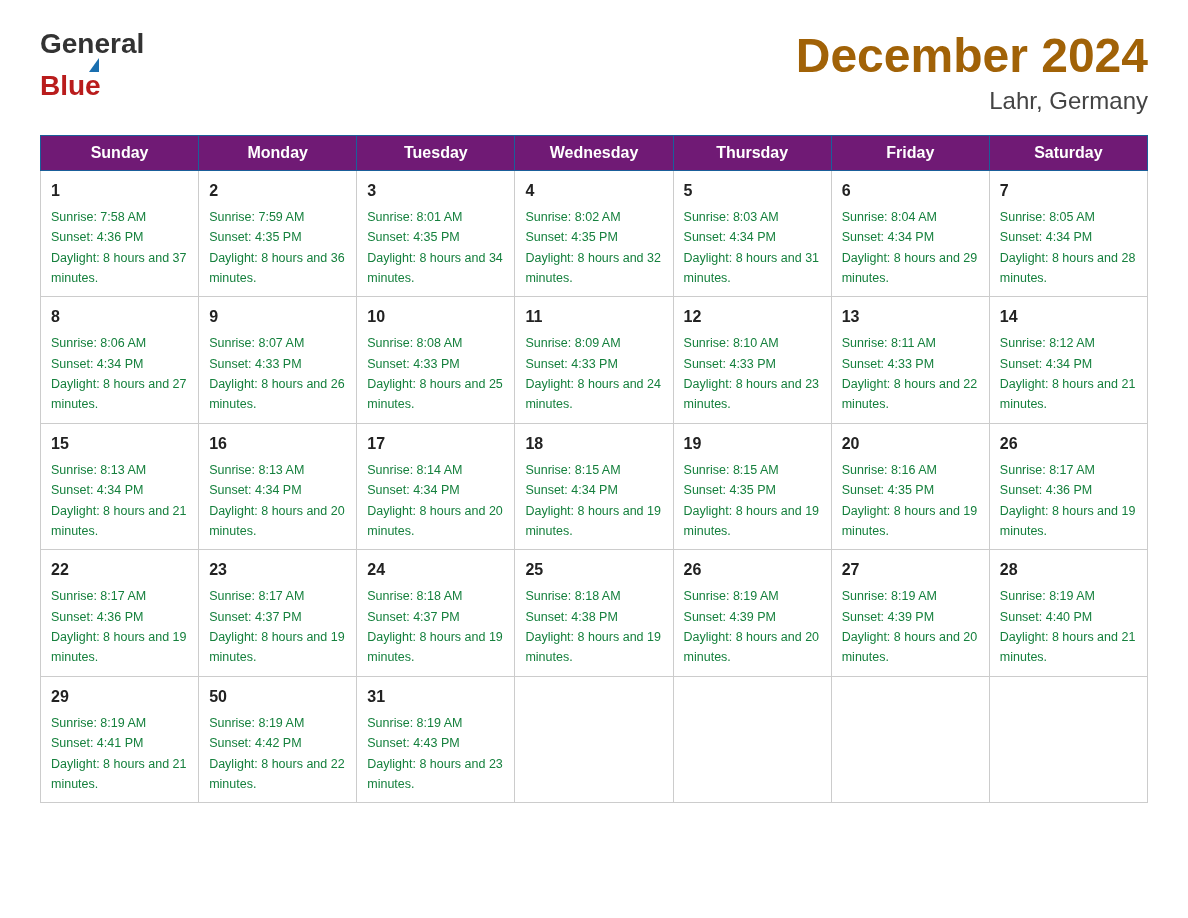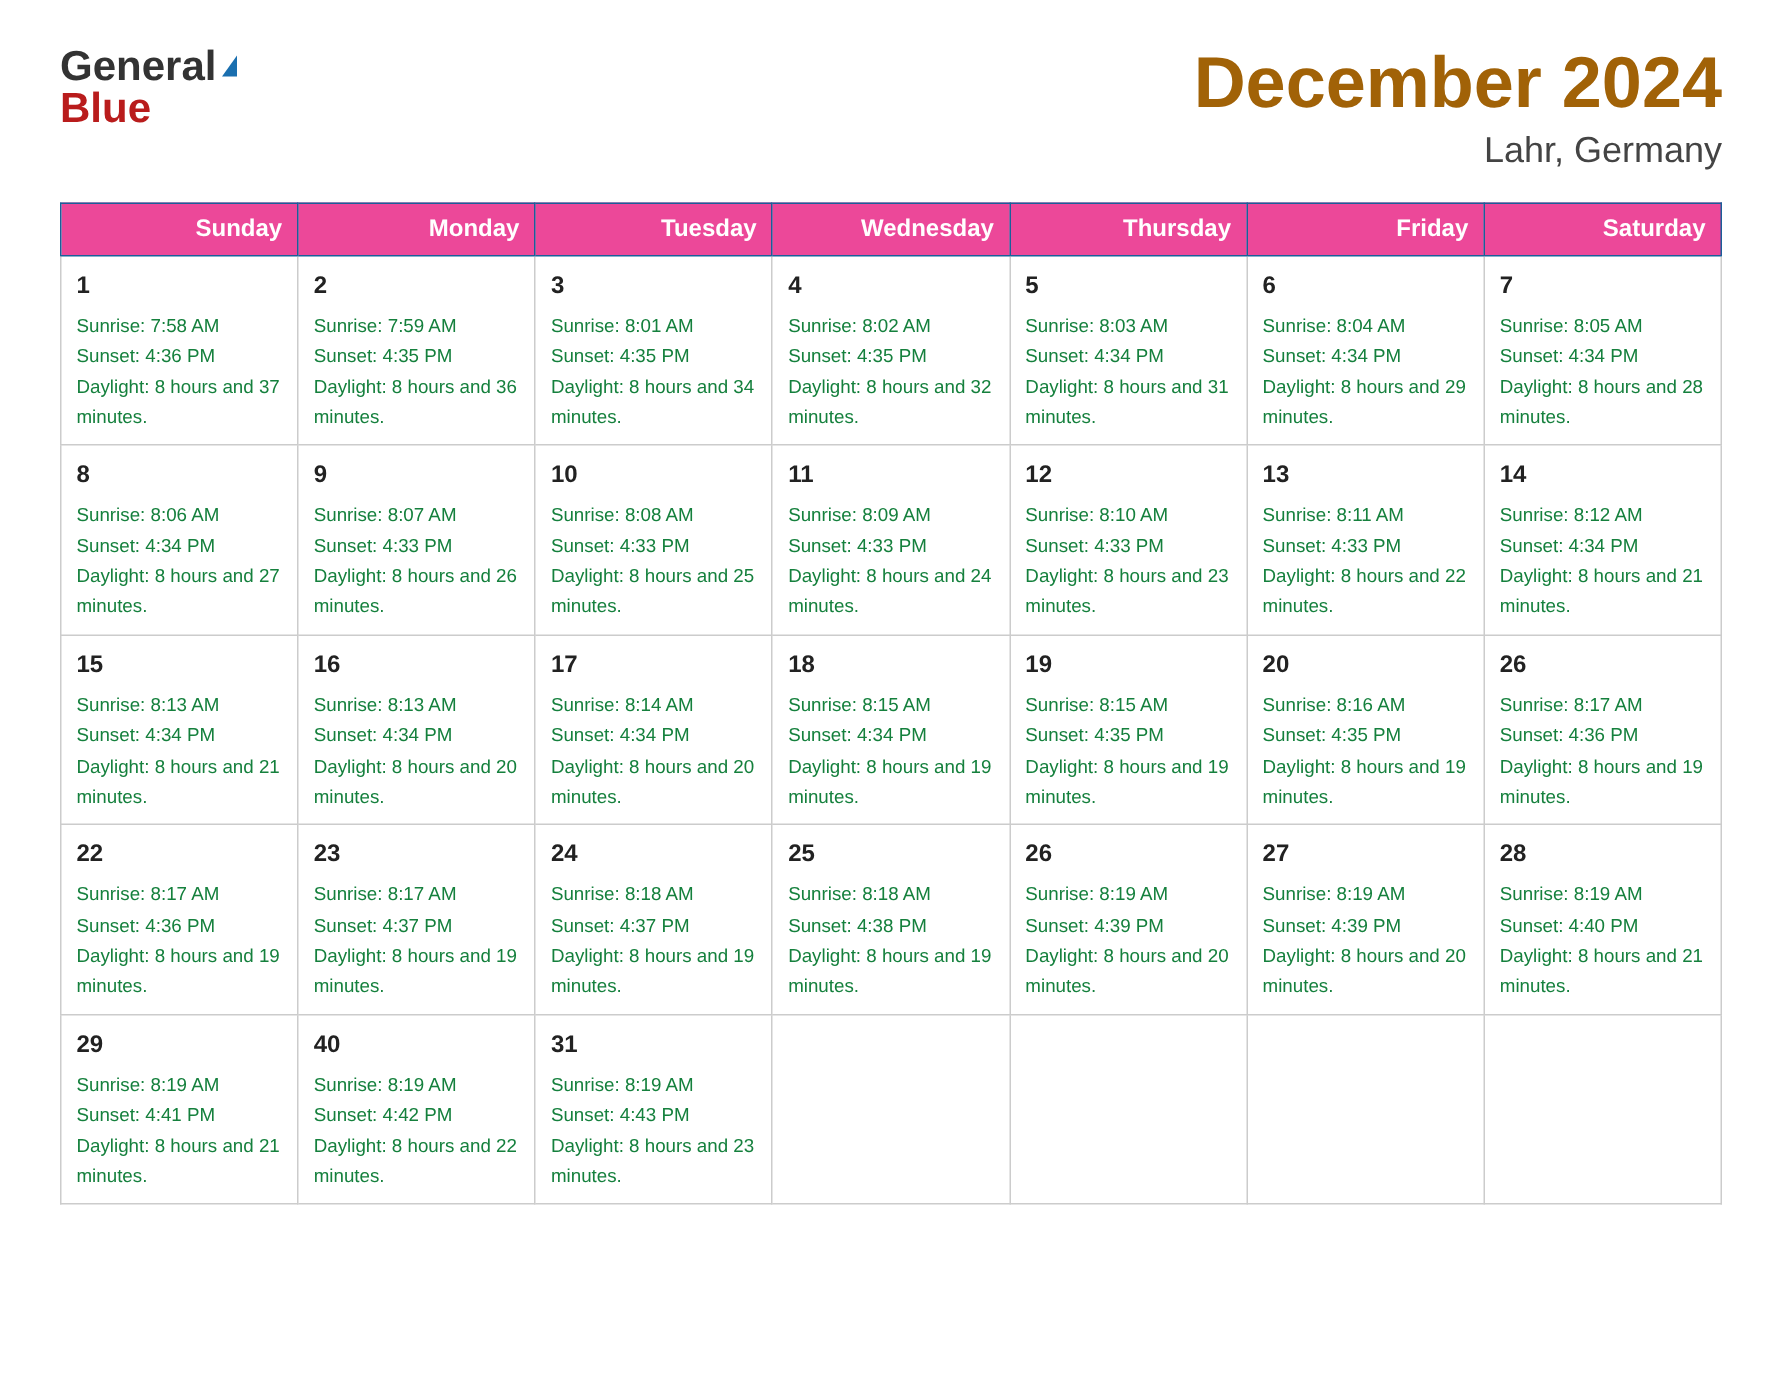--- a/index.html
+++ b/index.html
@@ -55,26 +55,26 @@
       font-size: 24px;
       color: #444;
       margin-top: 4px;
     }
     .calendar {
       width: 100%;
       border-collapse: collapse;
       border: 1px solid #999;
     }
     .calendar th {
-      background-color: #ec4899;
+      background-color: #701a75;
       color: #fff;
       font-size: 16px;
       font-weight: bold;
       padding: 8px 10px;
-      text-align: right;
+      text-align: center;
       border: 1px solid #1a5f9a;
     }
     .calendar td {
       vertical-align: top;
       padding: 8px 10px;
       border: 1px solid #ccc;
       width: calc(100% / 7);
       min-height: 110px;
       font-size: 13px;
       color: #333;
@@ -91,20 +91,21 @@
       font-size: 12.5px;
       color: #15803d;
       line-height: 1.55;
     }
     .empty-cell {
       background: #fff;
     }
     .logo-row {
       display: flex;
       align-items: center;
+      flex-direction: column;
     }
   </style>
 </head>
 <body>
 
 <div class="header">
   <div class="logo">
     <div class="logo-row">
       <span class="logo-general">General</span>
       <span class="logo-triangle"></span>
@@ -249,21 +250,21 @@
         <span class="day-number">28</span>
         <span class="day-info">Sunrise: 8:19 AM<br>Sunset: 4:40 PM<br>Daylight: 8 hours and 21 minutes.</span>
       </td>
       </tr>
       <tr>
         <td>
         <span class="day-number">29</span>
         <span class="day-info">Sunrise: 8:19 AM<br>Sunset: 4:41 PM<br>Daylight: 8 hours and 21 minutes.</span>
       </td>
         <td>
-        <span class="day-number">40</span>
+        <span class="day-number">50</span>
         <span class="day-info">Sunrise: 8:19 AM<br>Sunset: 4:42 PM<br>Daylight: 8 hours and 22 minutes.</span>
       </td>
         <td>
         <span class="day-number">31</span>
         <span class="day-info">Sunrise: 8:19 AM<br>Sunset: 4:43 PM<br>Daylight: 8 hours and 23 minutes.</span>
       </td>
         <td class="empty-cell"></td>
         <td class="empty-cell"></td>
         <td class="empty-cell"></td>
         <td class="empty-cell"></td>

